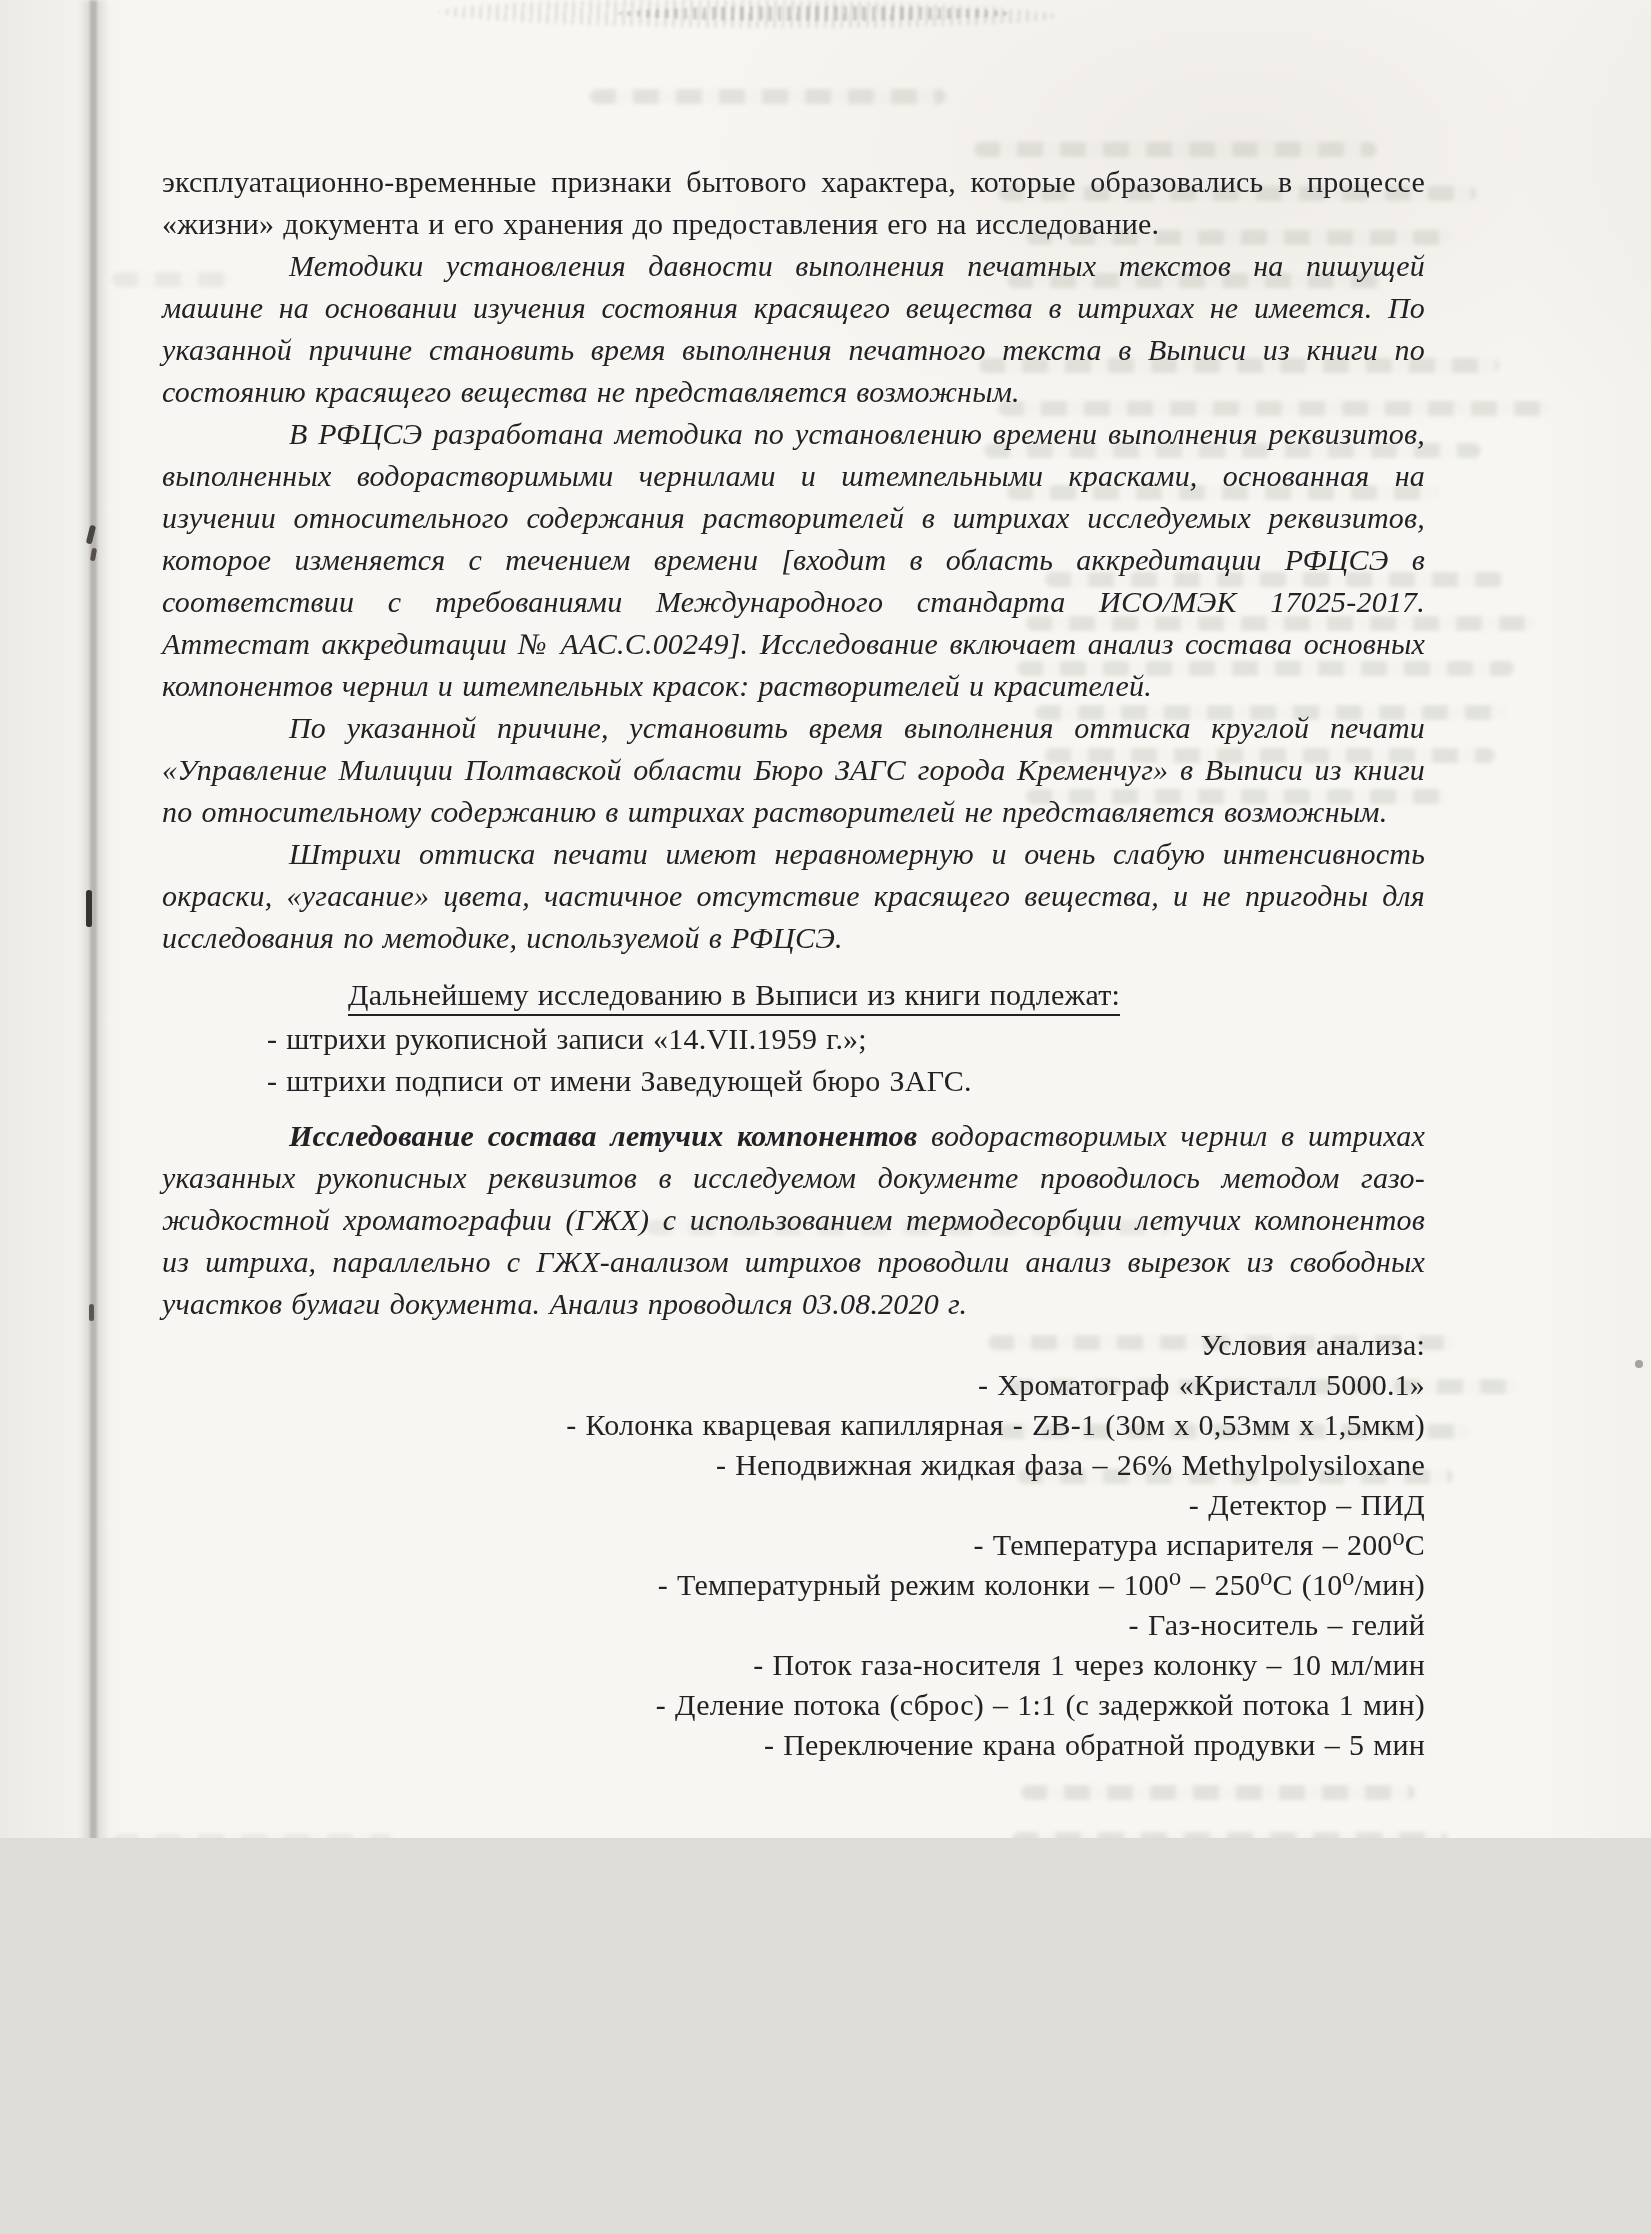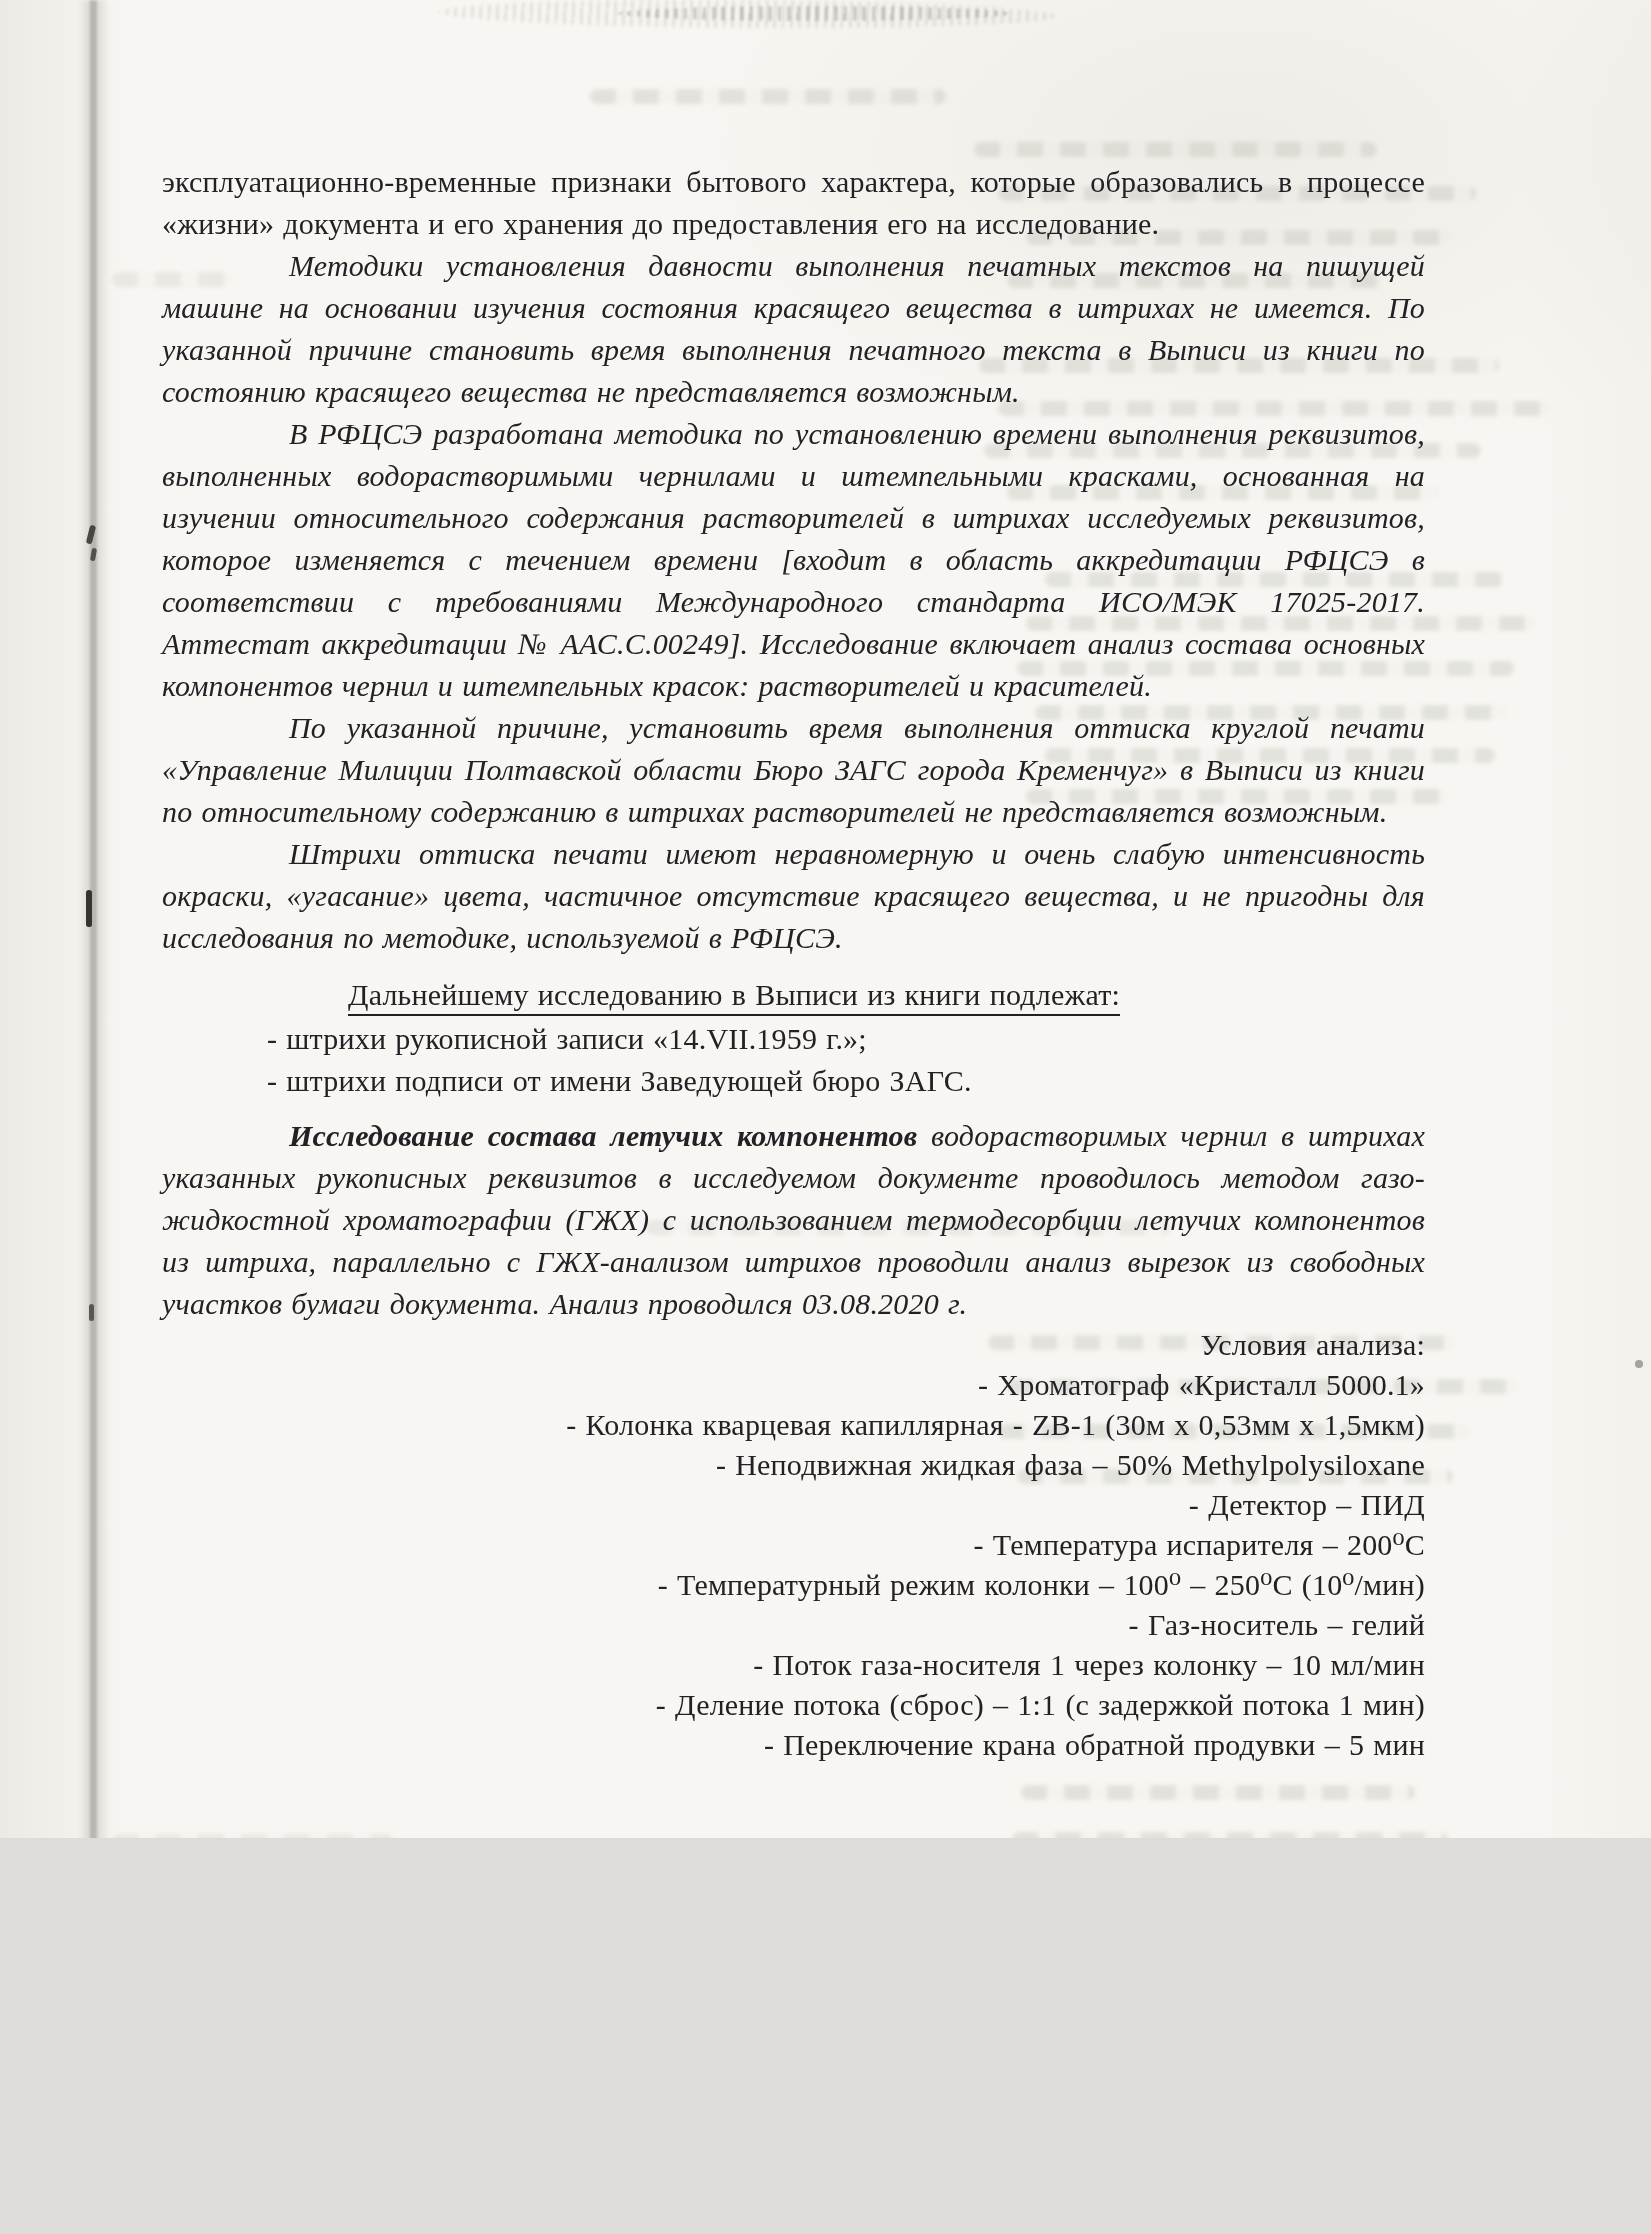--- a/index.html
+++ b/index.html
@@ -131,21 +131,21 @@
       <p class="bullet">- штрихи рукописной записи «14.VII.1959 г.»;</p>
       <p class="bullet">- штрихи подписи от имени Заведующей бюро ЗАГС.</p>
     </div>
 
     <p class="ind p6"><span class="bold-lead">Исследование состава летучих компонентов</span><span> водорастворимых чернил в штрихах указанных рукописных реквизитов в исследуемом документе проводилось методом газо-жидкостной хроматографии (ГЖХ) с использованием термодесорбции летучих компонентов из штриха, параллельно с ГЖХ-анализом штрихов проводили анализ вырезок из свободных участков бумаги документа. Анализ проводился 03.08.2020 г.</span></p>
 
     <p class="cond-label">Условия анализа:</p>
     <div>
       <p class="cond">- Хроматограф «Кристалл 5000.1»</p>
       <p class="cond">- Колонка кварцевая капиллярная - ZB-1 (30м х 0,53мм х 1,5мкм)</p>
-      <p class="cond">- Неподвижная жидкая фаза – 50% Methylpolysiloxane</p>
+      <p class="cond">- Неподвижная жидкая фаза – 26% Methylpolysiloxane</p>
       <p class="cond">- Детектор – ПИД</p>
       <p class="cond">- Температура испарителя – 200⁰С</p>
       <p class="cond">- Температурный режим колонки – 100⁰ – 250⁰С (10⁰/мин)</p>
       <p class="cond">- Газ-носитель – гелий</p>
       <p class="cond">- Поток газа-носителя 1 через колонку – 10 мл/мин</p>
       <p class="cond">- Деление потока (сброс) – 1:1 (с задержкой потока 1 мин)</p>
       <p class="cond">- Переключение крана обратной продувки – 5 мин</p>
     </div>
   </div>
 

